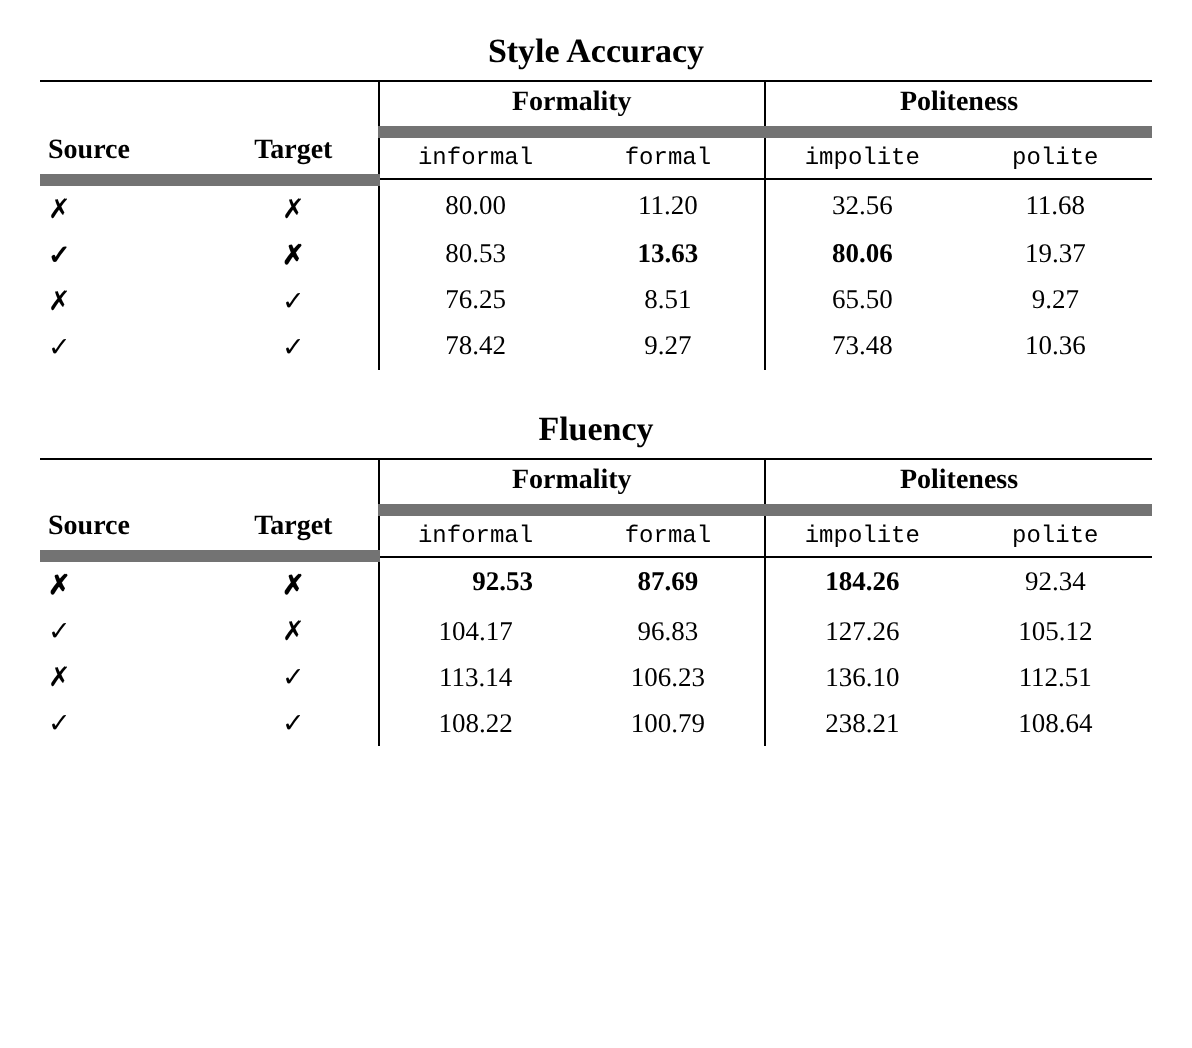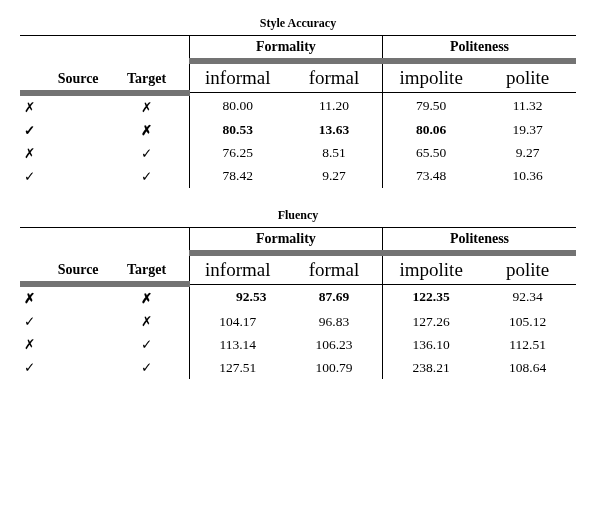--- a/index.html
+++ b/index.html
@@ -7,45 +7,46 @@
       font-family: 'Times New Roman', Times, serif;
       font-size: 14px;
       background: #fff;
       color: #000;
       width: 596px;
       padding: 10px 20px;
     }
     .section-title {
       text-align: center;
       font-weight: bold;
-      font-size: 12px;
+      font-size: 17px;
       padding: 6px 0 4px 0;
     }
     table {
       width: 100%;
       border-collapse: collapse;
       margin-bottom: 14px;
     }
     th, td {
       text-align: center;
       padding: 3px 6px;
     }
     .left-header {
-      text-align: right;
+      text-align: left;
       font-weight: bold;
       padding-left: 4px;
     }
     .group-header {
       font-weight: bold;
       border-bottom: 6px solid #737373;
       border-top: 1px solid #000;
     }
     .sub-header {
       border-bottom: 1px solid #000;
-      font-size: 19px;
+      font-size: 12px;
+      font-family: Liberation Mono, monospace;
     }
     .data-row td {
       font-size: 13.5px;
     }
     .data-row.first td {
       border-top: 1.5px solid #000;
     }
     .divider-left {
       border-left: 1px solid #000;
     }
@@ -79,27 +80,27 @@
       <td class="divider-left">impolite</td>
       <td>polite</td>
     </tr>
   </thead>
   <tbody id="style-accuracy-body">
   <tr class="data-row first">
         <td style="text-align: left; padding-left: 4px;">✗</td>
         <td>✗</td>
         <td class="divider-left">80.00</td>
         <td>11.20</td>
-        <td class="divider-left">79.50</td>
-        <td>11.32</td>
+        <td class="divider-left">32.56</td>
+        <td>11.68</td>
       </tr>
       <tr class="data-row">
         <td style="text-align: left; padding-left: 4px; font-weight: bold;">✓</td>
         <td style="font-weight: bold;">✗</td>
-        <td class="divider-left" style="font-weight: bold;">80.53</td>
+        <td class="divider-left" style="font-weight: normal;">80.53</td>
         <td style="font-weight: bold;">13.63</td>
         <td class="divider-left" style="font-weight: bold;">80.06</td>
         <td style="font-weight: normal;">19.37</td>
       </tr>
       <tr class="data-row">
         <td style="text-align: left; padding-left: 4px;">✗</td>
         <td>✓</td>
         <td class="divider-left">76.25</td>
         <td>8.51</td>
         <td class="divider-left">65.50</td>
@@ -140,21 +141,21 @@
       <td class="divider-left">impolite</td>
       <td>polite</td>
     </tr>
   </thead>
   <tbody id="fluency-body">
   <tr class="data-row first">
         <td style="text-align: left; padding-left: 4px; font-weight: bold;">✗</td>
         <td style="font-weight: bold;">✗</td>
         <td class="divider-left" style="font-weight: bold; padding-left: 33px;">92.53</td>
         <td style="font-weight: bold;">87.69</td>
-        <td class="divider-left" style="font-weight: bold;">122.35</td>
+        <td class="divider-left" style="font-weight: bold;">184.26</td>
         <td style="font-weight: normal;">92.34</td>
       </tr>
       <tr class="data-row">
         <td style="text-align: left; padding-left: 4px;">✓</td>
         <td>✗</td>
         <td class="divider-left">104.17</td>
         <td>96.83</td>
         <td class="divider-left">127.26</td>
         <td>105.12</td>
       </tr>
@@ -162,19 +163,19 @@
         <td style="text-align: left; padding-left: 4px;">✗</td>
         <td>✓</td>
         <td class="divider-left">113.14</td>
         <td>106.23</td>
         <td class="divider-left">136.10</td>
         <td>112.51</td>
       </tr>
       <tr class="data-row">
         <td style="text-align: left; padding-left: 4px;">✓</td>
         <td>✓</td>
-        <td class="divider-left">127.51</td>
+        <td class="divider-left">108.22</td>
         <td>100.79</td>
         <td class="divider-left">238.21</td>
         <td>108.64</td>
       </tr>
     </tbody>
 </table>
 
 </body></html>

